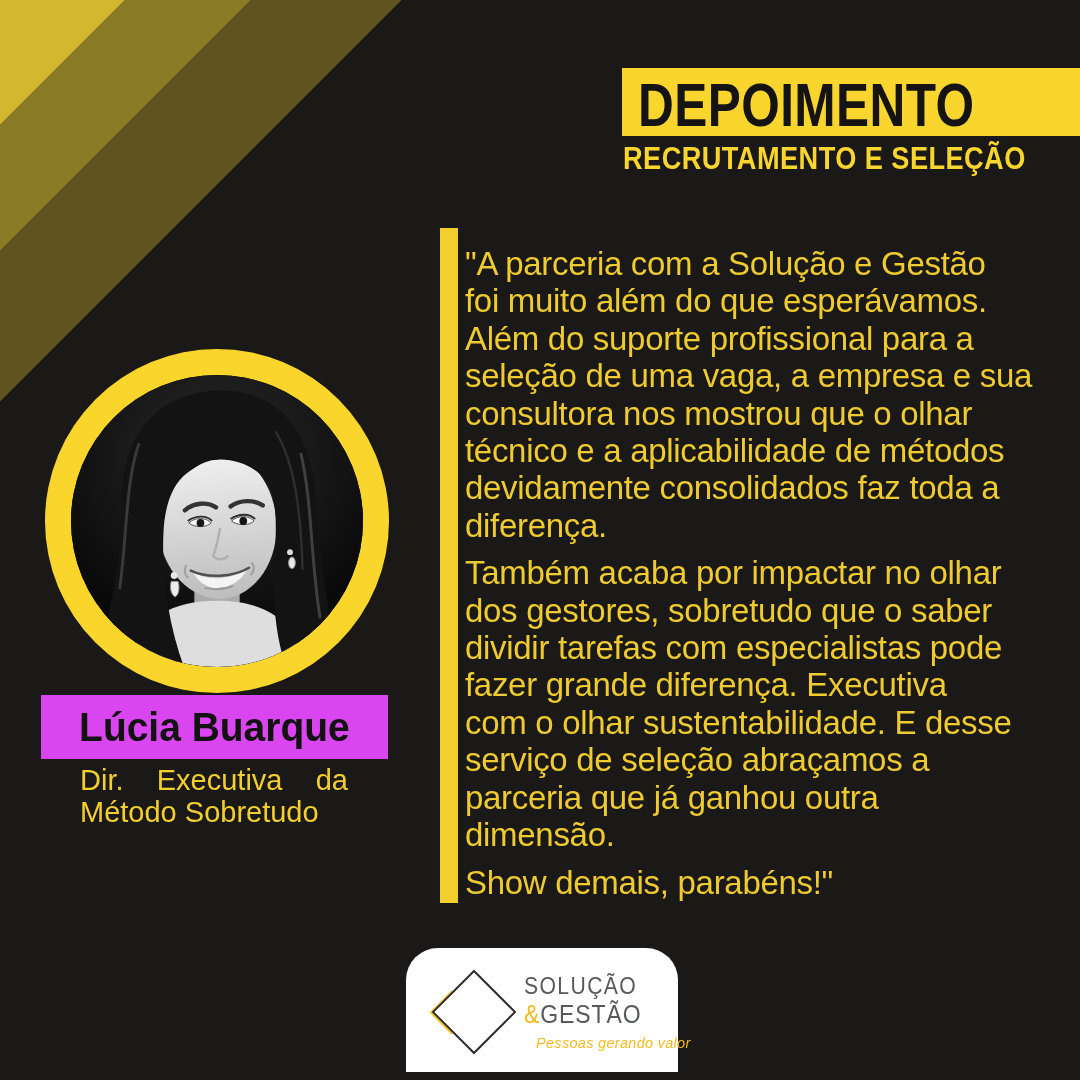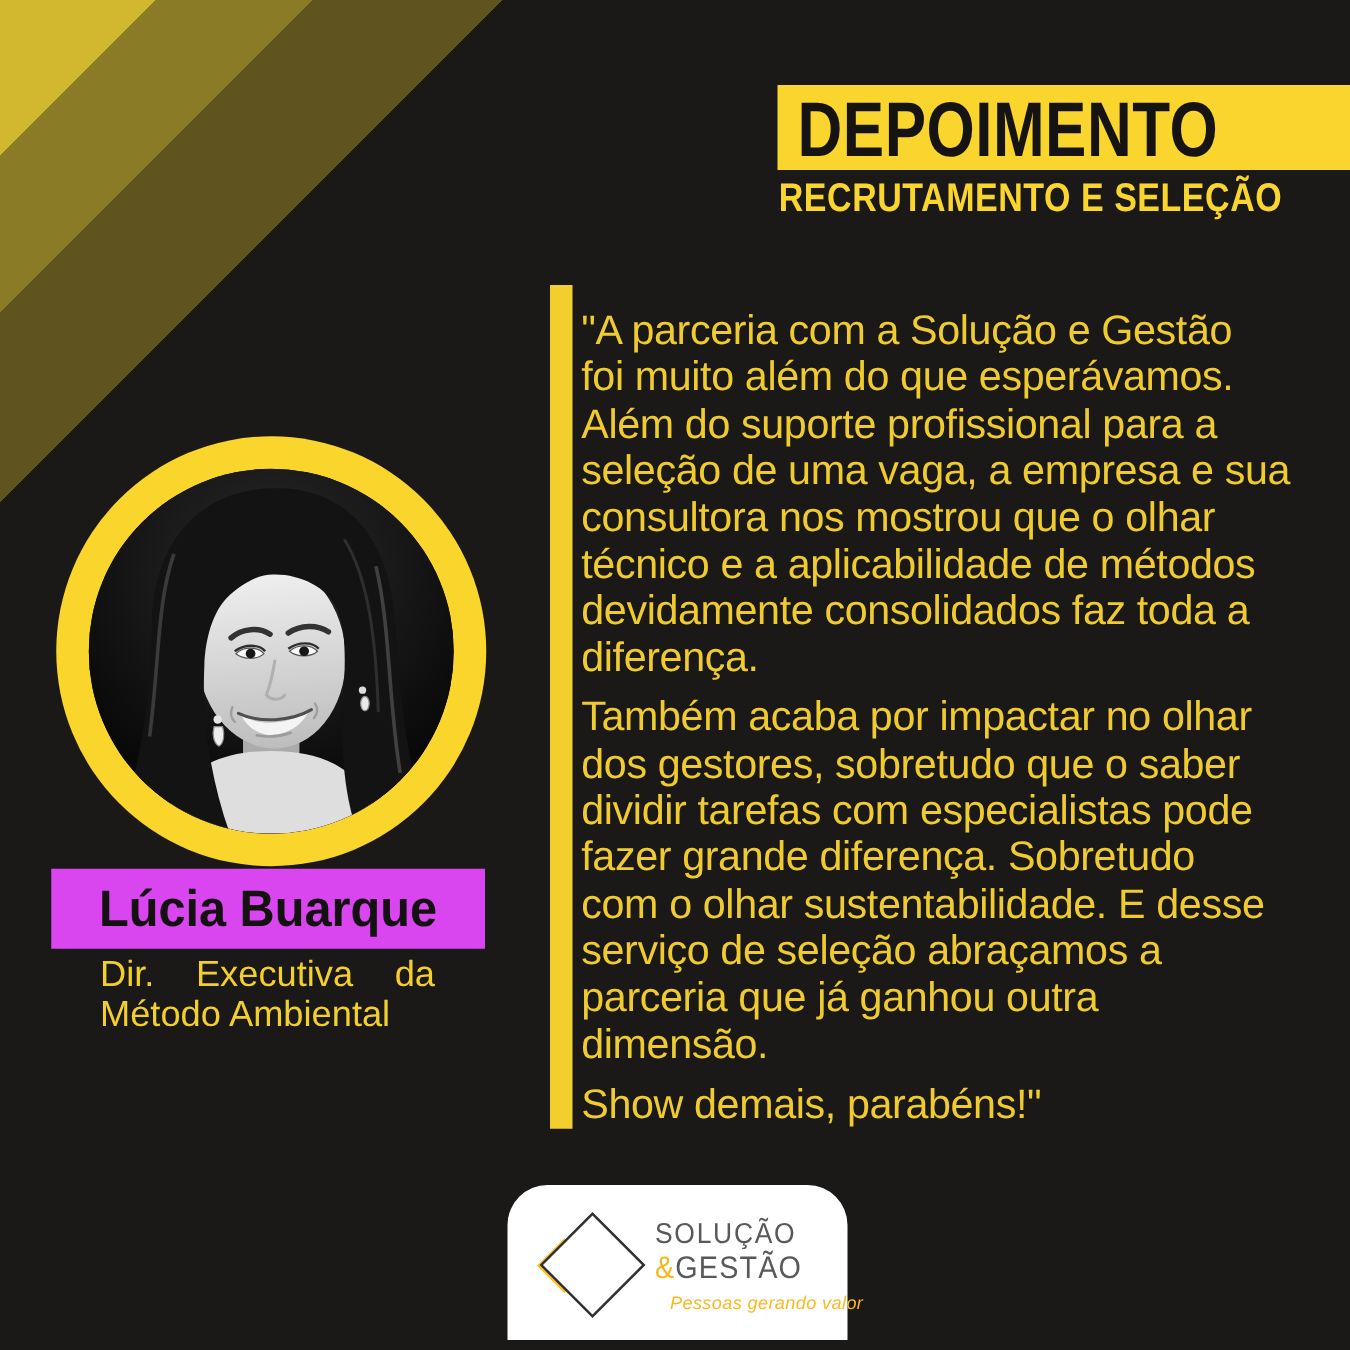--- a/index.html
+++ b/index.html
@@ -109,21 +109,21 @@
 foi muito além do que esperávamos.
 Além do suporte profissional para a
 seleção de uma vaga, a empresa e sua
 consultora nos mostrou que o olhar
 técnico e a aplicabilidade de métodos
 devidamente consolidados faz toda a
 diferença.</p>
     <p>Também acaba por impactar no olhar
 dos gestores, sobretudo que o saber
 dividir tarefas com especialistas pode
-fazer grande diferença. Sobretudo
+fazer grande diferença. Executiva
 com o olhar sustentabilidade. E desse
 serviço de seleção abraçamos a
 parceria que já ganhou outra
 dimensão.</p>
     <p>Show demais, parabéns!"</p>
   </div>
 
   <div class="photo-ring">
     <div class="photo">
       <svg viewBox="0 0 300 300" xmlns="http://www.w3.org/2000/svg">
@@ -174,21 +174,21 @@
         <ellipse cx="227" cy="193" rx="3.5" ry="6" fill="#E8E8E8" stroke="#8A8A8A" stroke-width="1"></ellipse>
       </svg>
     </div>
   </div>
 
   <div class="name-box">
     <div class="name-text">Lúcia Buarque</div>
   </div>
   <div class="role">
     <div class="role-line1">Dir. Executiva da</div>
-    <div class="role-line2">Método Ambiental</div>
+    <div class="role-line2">Método Sobretudo</div>
   </div>
 
   <div class="logo-card">
     <div class="diamond d-gold"></div>
     <div class="diamond d-white"></div>
     <div class="logo-text">
       <div class="logo-w1">SOLUÇÃO</div>
       <div class="logo-w2"><span class="logo-amp">&amp;</span><span>GESTÃO</span></div>
       <div class="logo-tagline">Pessoas gerando valor</div>
     </div>

